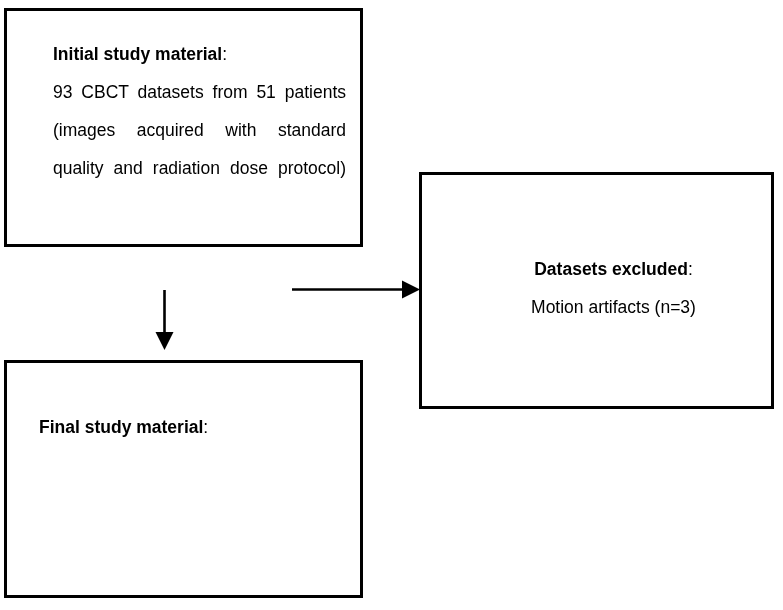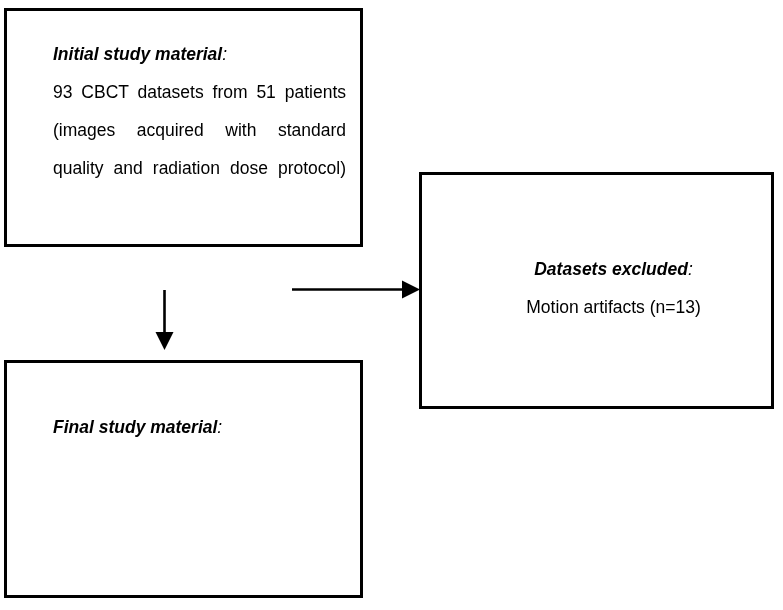--- a/index.html
+++ b/index.html
@@ -33,21 +33,20 @@
     line-height: 38px;
     color: #000000;
     text-align: justify;
     text-justify: inter-word;
     -ms-hyphens: none;
     hyphens: none;
   }
   .node-title {
     font-weight: bold;
     display: block;
-    font-style: italic;
   }
   .node-title .plain {
     font-weight: normal;
   }
   .node-text {
     display: block;
   }
   
   .node-text::after {
     content: "";
@@ -87,21 +86,21 @@
 
   
   #node-final {
     left: 4px;
     top: 360px;
     width: 359px;
     height: 238px;
   }
   #node-final .node-body {
     top: 45px;
-    padding-left: 46px;
+    padding-left: 32px;
     padding-right: 14px;
   }
 
   
   .arrow {
     position: absolute;
   }
   #arrow-initial-to-excluded {
     left: 290px;
     top: 276px;
@@ -123,21 +122,21 @@
   <div class="node" id="node-initial">
     <div class="node-body">
       <span class="node-title"><span>Initial study material</span><span class="plain">:</span></span>
       <span class="node-text">93 CBCT datasets from 51 patients (images acquired with standard quality and radiation dose protocol)</span>
     </div>
   </div>
 
   <div class="node" id="node-excluded">
     <div class="node-body">
       <span class="node-title"><span>Datasets excluded</span><span class="plain">:</span></span>
-      <span class="node-text">Motion artifacts (n=13)</span>
+      <span class="node-text">Motion artifacts (n=3)</span>
     </div>
   </div>
 
   <div class="node" id="node-final">
     <div class="node-body">
       <span class="node-title"><span>Final study material</span><span class="plain">:</span></span>
     </div>
   </div>
 
   <svg class="arrow" id="arrow-initial-to-excluded" viewBox="0 0 132 28">

